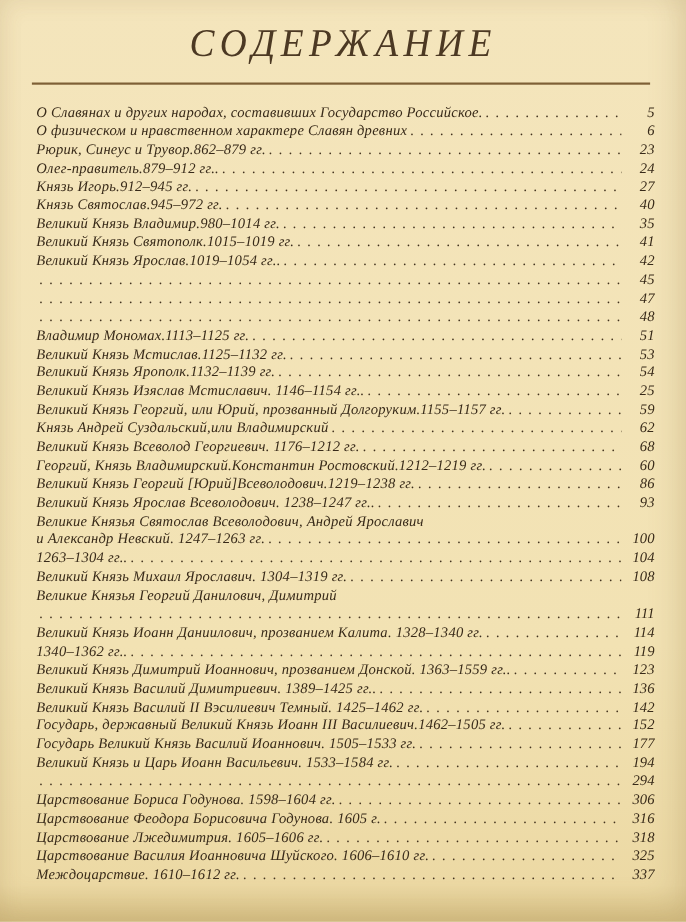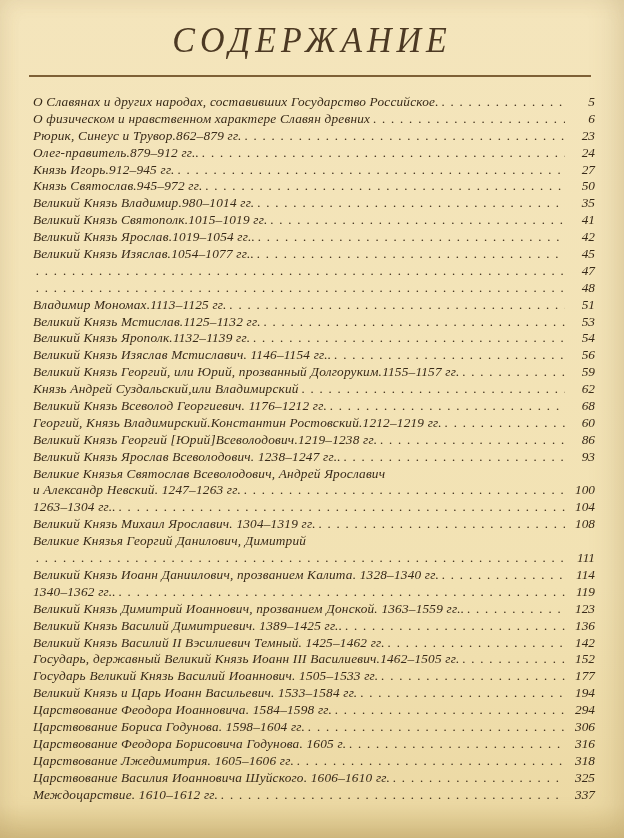--- a/index.html
+++ b/index.html
@@ -97,39 +97,38 @@
     <span class="toc-page">24</span>
   </div>
       <div class="toc-row">
     <span class="toc-label">Князь Игорь.912–945 гг.</span>
     <span class="toc-dots">. . . . . . . . . . . . . . . . . . . . . . . . . . . . . . . . . . . . . . . . . . . . . . . . . . . . . . . . . . . . . . . . . . . . . . . . . . . . . . . . . . . . . . . . . . . . . . . . . . . . . . . . . . . . . . . . . . . . . . . . . . . . . . . . . . . . . . . . . . . . </span>
     <span class="toc-page">27</span>
   </div>
       <div class="toc-row">
     <span class="toc-label">Князь Святослав.945–972 гг.</span>
     <span class="toc-dots">. . . . . . . . . . . . . . . . . . . . . . . . . . . . . . . . . . . . . . . . . . . . . . . . . . . . . . . . . . . . . . . . . . . . . . . . . . . . . . . . . . . . . . . . . . . . . . . . . . . . . . . . . . . . . . . . . . . . . . . . . . . . . . . . . . . . . . . . . . . . </span>
-    <span class="toc-page">50</span>
+    <span class="toc-page">40</span>
   </div>
       <div class="toc-row">
     <span class="toc-label">Великий Князь Владимир.980–1014 гг.</span>
     <span class="toc-dots">. . . . . . . . . . . . . . . . . . . . . . . . . . . . . . . . . . . . . . . . . . . . . . . . . . . . . . . . . . . . . . . . . . . . . . . . . . . . . . . . . . . . . . . . . . . . . . . . . . . . . . . . . . . . . . . . . . . . . . . . . . . . . . . . . . . . . . . . . . . . </span>
     <span class="toc-page">35</span>
   </div>
       <div class="toc-row">
     <span class="toc-label">Великий Князь Святополк.1015–1019 гг.</span>
     <span class="toc-dots">. . . . . . . . . . . . . . . . . . . . . . . . . . . . . . . . . . . . . . . . . . . . . . . . . . . . . . . . . . . . . . . . . . . . . . . . . . . . . . . . . . . . . . . . . . . . . . . . . . . . . . . . . . . . . . . . . . . . . . . . . . . . . . . . . . . . . . . . . . . . </span>
     <span class="toc-page">41</span>
   </div>
       <div class="toc-row">
     <span class="toc-label">Великий Князь Ярослав.1019–1054 гг..</span>
     <span class="toc-dots">. . . . . . . . . . . . . . . . . . . . . . . . . . . . . . . . . . . . . . . . . . . . . . . . . . . . . . . . . . . . . . . . . . . . . . . . . . . . . . . . . . . . . . . . . . . . . . . . . . . . . . . . . . . . . . . . . . . . . . . . . . . . . . . . . . . . . . . . . . . . </span>
     <span class="toc-page">42</span>
   </div>
       <div class="toc-row">
-    <span class="toc-label">Великий Князь Изяслав.1054–1077 гг..</span>
     <span class="toc-dots">. . . . . . . . . . . . . . . . . . . . . . . . . . . . . . . . . . . . . . . . . . . . . . . . . . . . . . . . . . . . . . . . . . . . . . . . . . . . . . . . . . . . . . . . . . . . . . . . . . . . . . . . . . . . . . . . . . . . . . . . . . . . . . . . . . . . . . . . . . . . </span>
     <span class="toc-page">45</span>
   </div>
       <div class="toc-row">
     <span class="toc-dots">. . . . . . . . . . . . . . . . . . . . . . . . . . . . . . . . . . . . . . . . . . . . . . . . . . . . . . . . . . . . . . . . . . . . . . . . . . . . . . . . . . . . . . . . . . . . . . . . . . . . . . . . . . . . . . . . . . . . . . . . . . . . . . . . . . . . . . . . . . . . </span>
     <span class="toc-page">47</span>
   </div>
       <div class="toc-row">
     <span class="toc-dots">. . . . . . . . . . . . . . . . . . . . . . . . . . . . . . . . . . . . . . . . . . . . . . . . . . . . . . . . . . . . . . . . . . . . . . . . . . . . . . . . . . . . . . . . . . . . . . . . . . . . . . . . . . . . . . . . . . . . . . . . . . . . . . . . . . . . . . . . . . . . </span>
     <span class="toc-page">48</span>
@@ -145,21 +144,21 @@
     <span class="toc-page">53</span>
   </div>
       <div class="toc-row">
     <span class="toc-label">Великий Князь Ярополк.1132–1139 гг.</span>
     <span class="toc-dots">. . . . . . . . . . . . . . . . . . . . . . . . . . . . . . . . . . . . . . . . . . . . . . . . . . . . . . . . . . . . . . . . . . . . . . . . . . . . . . . . . . . . . . . . . . . . . . . . . . . . . . . . . . . . . . . . . . . . . . . . . . . . . . . . . . . . . . . . . . . . </span>
     <span class="toc-page">54</span>
   </div>
       <div class="toc-row">
     <span class="toc-label">Великий Князь Изяслав Мстиславич. 1146–1154 гг..</span>
     <span class="toc-dots">. . . . . . . . . . . . . . . . . . . . . . . . . . . . . . . . . . . . . . . . . . . . . . . . . . . . . . . . . . . . . . . . . . . . . . . . . . . . . . . . . . . . . . . . . . . . . . . . . . . . . . . . . . . . . . . . . . . . . . . . . . . . . . . . . . . . . . . . . . . . </span>
-    <span class="toc-page">56</span>
+    <span class="toc-page">25</span>
   </div>
       <div class="toc-row">
     <span class="toc-label">Великий Князь Георгий, или Юрий, прозванный Долгоруким.1155–1157 гг.</span>
     <span class="toc-dots">. . . . . . . . . . . . . . . . . . . . . . . . . . . . . . . . . . . . . . . . . . . . . . . . . . . . . . . . . . . . . . . . . . . . . . . . . . . . . . . . . . . . . . . . . . . . . . . . . . . . . . . . . . . . . . . . . . . . . . . . . . . . . . . . . . . . . . . . . . . . </span>
     <span class="toc-page">59</span>
   </div>
       <div class="toc-row">
     <span class="toc-label">Князь Андрей Суздальский,или Владимирский</span>
     <span class="toc-dots">. . . . . . . . . . . . . . . . . . . . . . . . . . . . . . . . . . . . . . . . . . . . . . . . . . . . . . . . . . . . . . . . . . . . . . . . . . . . . . . . . . . . . . . . . . . . . . . . . . . . . . . . . . . . . . . . . . . . . . . . . . . . . . . . . . . . . . . . . . . . </span>
     <span class="toc-page">62</span>
@@ -247,21 +246,20 @@
     <span class="toc-label">Государь Великий Князь Василий Иоаннович. 1505–1533 гг.</span>
     <span class="toc-dots">. . . . . . . . . . . . . . . . . . . . . . . . . . . . . . . . . . . . . . . . . . . . . . . . . . . . . . . . . . . . . . . . . . . . . . . . . . . . . . . . . . . . . . . . . . . . . . . . . . . . . . . . . . . . . . . . . . . . . . . . . . . . . . . . . . . . . . . . . . . . </span>
     <span class="toc-page">177</span>
   </div>
       <div class="toc-row">
     <span class="toc-label">Великий Князь и Царь Иоанн Васильевич. 1533–1584 гг.</span>
     <span class="toc-dots">. . . . . . . . . . . . . . . . . . . . . . . . . . . . . . . . . . . . . . . . . . . . . . . . . . . . . . . . . . . . . . . . . . . . . . . . . . . . . . . . . . . . . . . . . . . . . . . . . . . . . . . . . . . . . . . . . . . . . . . . . . . . . . . . . . . . . . . . . . . . </span>
     <span class="toc-page">194</span>
   </div>
       <div class="toc-row">
-    <span class="toc-label">Царствование Феодора Иоанновича. 1584–1598 гг.</span>
     <span class="toc-dots">. . . . . . . . . . . . . . . . . . . . . . . . . . . . . . . . . . . . . . . . . . . . . . . . . . . . . . . . . . . . . . . . . . . . . . . . . . . . . . . . . . . . . . . . . . . . . . . . . . . . . . . . . . . . . . . . . . . . . . . . . . . . . . . . . . . . . . . . . . . . </span>
     <span class="toc-page">294</span>
   </div>
       <div class="toc-row">
     <span class="toc-label">Царствование Бориса Годунова. 1598–1604 гг.</span>
     <span class="toc-dots">. . . . . . . . . . . . . . . . . . . . . . . . . . . . . . . . . . . . . . . . . . . . . . . . . . . . . . . . . . . . . . . . . . . . . . . . . . . . . . . . . . . . . . . . . . . . . . . . . . . . . . . . . . . . . . . . . . . . . . . . . . . . . . . . . . . . . . . . . . . . </span>
     <span class="toc-page">306</span>
   </div>
       <div class="toc-row">
     <span class="toc-label">Царствование Феодора Борисовича Годунова. 1605 г.</span>

